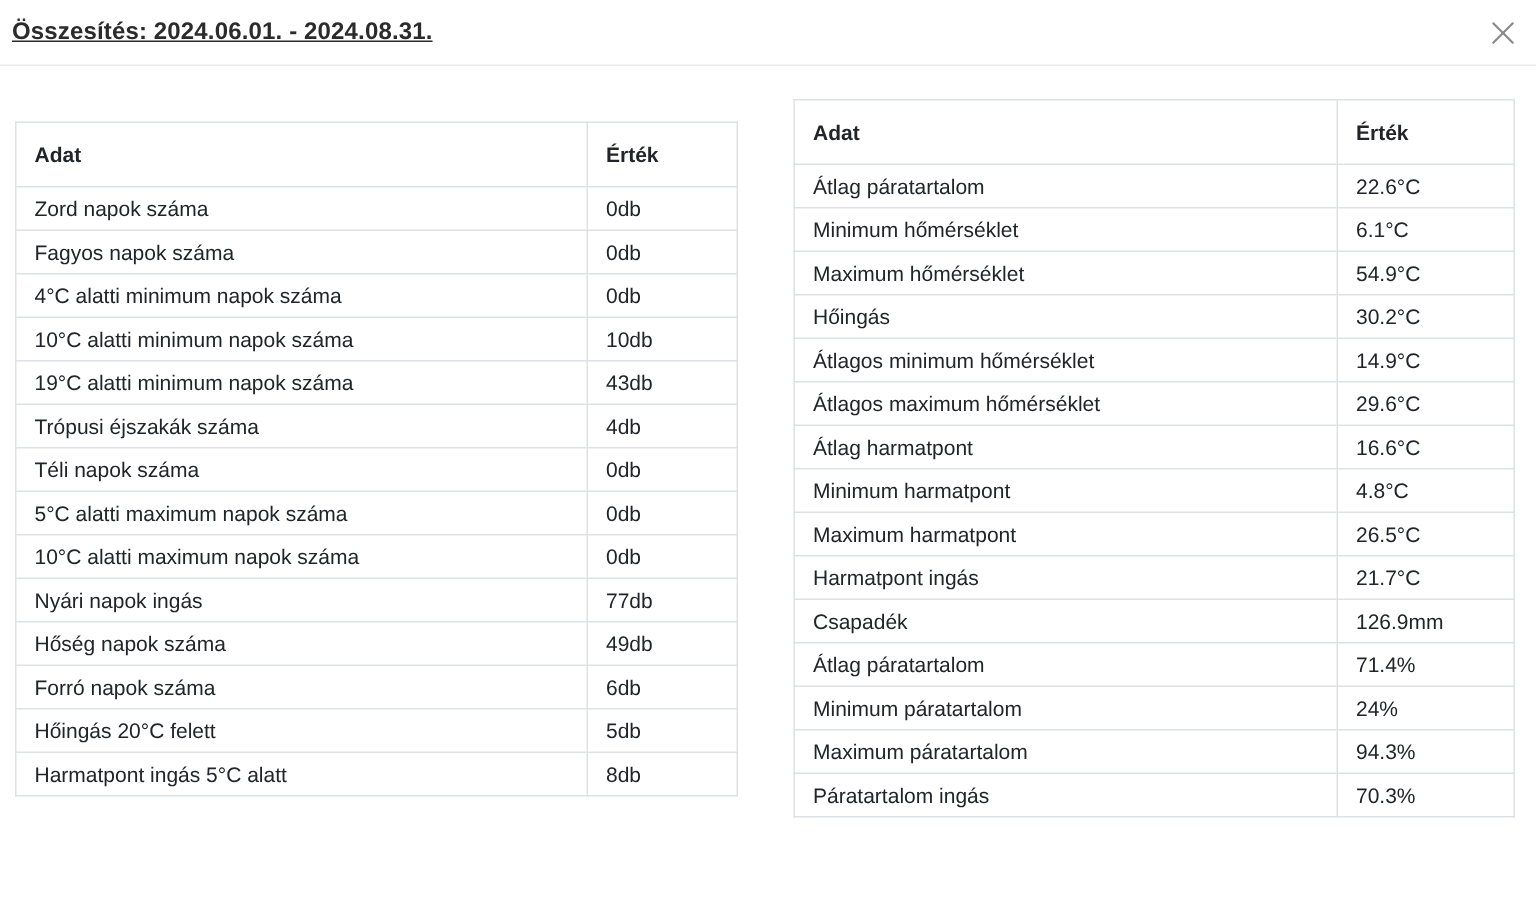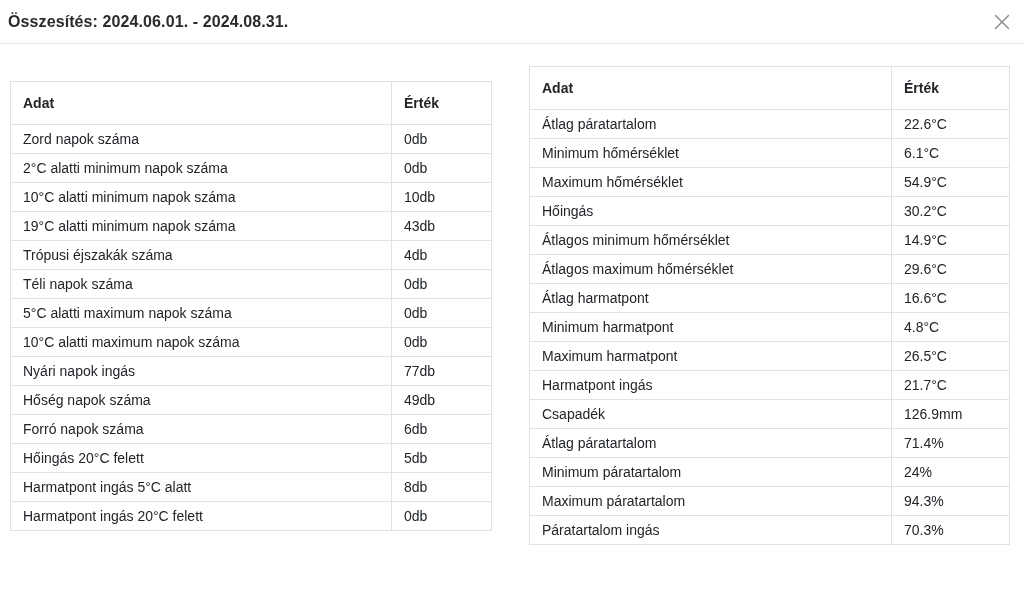--- a/index.html
+++ b/index.html
@@ -26,20 +26,21 @@
     justify-content: space-between;
     padding: 0 10px 0 8px;
     border-bottom: 1px solid #e9e9ec;
   }
   .dialog-title {
     margin: 0;
     font-size: 16px;
     font-weight: 700;
     color: #2b2b2b;
     letter-spacing: 0.1px;
+    text-decoration: underline;
   }
   .close-btn {
     background: none;
     border: none;
     padding: 0;
     margin: 0;
     width: 24px;
     height: 24px;
     display: flex;
     align-items: center;
@@ -110,21 +111,25 @@
           <th class="col-label">Adat</th>
           <th class="col-value">Érték</th>
         </tr>
       </thead>
       <tbody>
           <tr>
             <td class="col-label">Zord napok száma</td>
             <td class="col-value">0db</td>
           </tr>
           <tr>
-            <td class="col-label">2°C alatti minimum napok száma</td>
+            <td class="col-label">Fagyos napok száma</td>
+            <td class="col-value">0db</td>
+          </tr>
+          <tr>
+            <td class="col-label">4°C alatti minimum napok száma</td>
             <td class="col-value">0db</td>
           </tr>
           <tr>
             <td class="col-label">10°C alatti minimum napok száma</td>
             <td class="col-value">10db</td>
           </tr>
           <tr>
             <td class="col-label">19°C alatti minimum napok száma</td>
             <td class="col-value">43db</td>
           </tr>
@@ -156,24 +161,20 @@
             <td class="col-label">Forró napok száma</td>
             <td class="col-value">6db</td>
           </tr>
           <tr>
             <td class="col-label">Hőingás 20°C felett</td>
             <td class="col-value">5db</td>
           </tr>
           <tr>
             <td class="col-label">Harmatpont ingás 5°C alatt</td>
             <td class="col-value">8db</td>
-          </tr>
-          <tr>
-            <td class="col-label">Harmatpont ingás 20°C felett</td>
-            <td class="col-value">0db</td>
           </tr>
         </tbody>
     </table>
 
     <table class="summary right-table">
       <thead>
         <tr>
           <th class="col-label">Adat</th>
           <th class="col-value">Érték</th>
         </tr>

